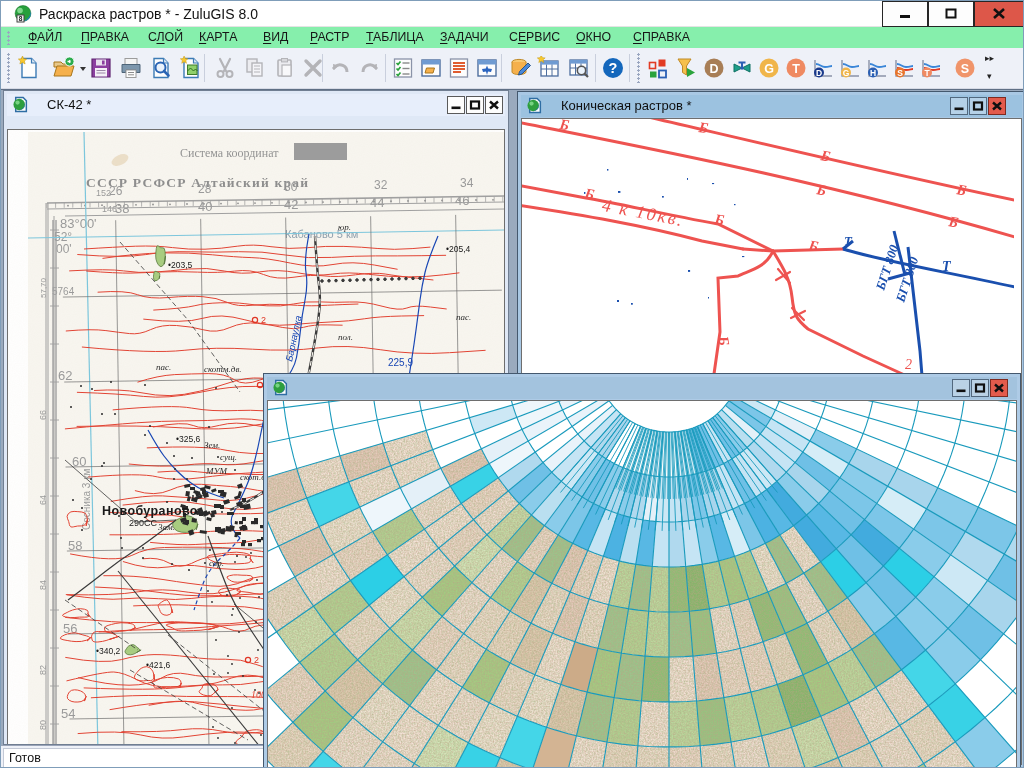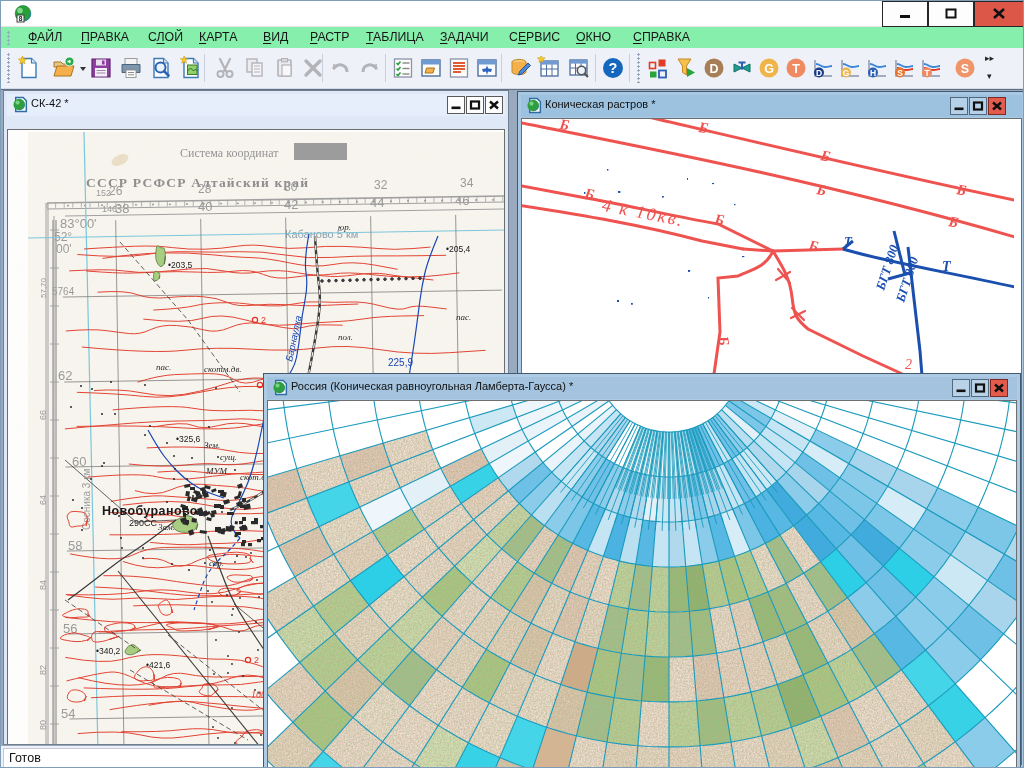--- a/index.html
+++ b/index.html
@@ -15,35 +15,36 @@
 .menubar span{position:absolute;top:3px}
 .menubar u{text-decoration:underline;text-underline-offset:2px}
 .grip{position:absolute;width:4px;background-image:radial-gradient(circle at 1.5px 1.5px,#9aa6c0 1px,transparent 1.2px);background-size:4px 4px}
 .toolbar{position:absolute;left:0;top:47px;width:1024px;height:41px;background:#eef1f8;border-bottom:1px solid #d7dbe6}
 .ti{position:absolute;top:8px}
 .tsep{position:absolute;top:6px;width:1px;height:28px;background:#c9cfdd}
 .statusbar{position:absolute;left:0;top:744px;width:1024px;height:24px;background:#eef1f8;border-top:1px solid #9aa4b8;z-index:1}
 .statusbar .pane{position:absolute;left:2px;top:2px;width:1018px;height:20px;background:#ffffff;border:1px solid #c3c9d6;font-size:12.5px;color:#111;padding-left:5px;padding-top:2px}
 .mdiwin{position:absolute;overflow:hidden}
 .wtitle{position:absolute;left:3px;top:3px;right:3px;height:22px}
-.wtxt{position:absolute;left:24px;top:3px;font-size:11px;color:#101010;white-space:nowrap}
+.wtxt{position:absolute;left:40px;top:3px;font-size:13px;color:#101010;white-space:nowrap}
 .wicon{position:absolute;left:5px;top:2px}
 
 .wb{display:inline-block;width:18px;height:18px;margin-left:1px;vertical-align:top;position:relative}
 .wcontent{position:absolute;overflow:hidden;background:#fff}
 </style></head>
 <body>
 <div class="titlebar">
     <div class="ticon"><svg width="18" height="18" viewBox="0 0 18 18">
         <circle cx="9" cy="8.4" r="7.9" fill="#27a03c" stroke="#0e6e22" stroke-width=".5"></circle>
         <path d="M9 16.3 a7.9 7.9 0 0 0 7.4-10.6 a10 10 0 0 1-7.4 10.6z" fill="#1d7ec4" opacity=".9"></path>
         <circle cx="6" cy="5.5" r="2.8" fill="#8fe09a" opacity=".85"></circle>
         <rect x="3" y="10" width="7" height="7" fill="#f4f4f4" stroke="#444" stroke-width="1"></rect>
         <text x="6.5" y="15.8" font-size="6.5" font-weight="bold" fill="#222" text-anchor="middle" font-family="Liberation Sans">8</text>
       </svg></div>
+    <div class="ttext">Раскраска растров * - ZuluGIS 8.0</div>
     <div class="tbtn bmin">
       <svg width="44" height="24" viewBox="0 0 44 24">
         <rect x="17" y="13" width="10" height="3" fill="#111"></rect>
       </svg>
     </div>
     <div class="tbtn bmax">
       <svg width="44" height="24" viewBox="0 0 44 24">
         <rect x="17.5" y="7.5" width="9" height="8" fill="none" stroke="#111" stroke-width="2"></rect>
       </svg>
     </div>
@@ -876,21 +877,20 @@
       </svg></div>
   </div>
 <div class="mdiwin" style="left:262px;top:372px;width:758px;height:410px;background:#aecbe6;border:1px solid #44586e;z-index:3">
     <div class="wtitle" style="background:#a3c3de">
       <div class="wicon"><svg width="17" height="17" viewBox="0 0 16 16">
           <path d="M3.5 1.5 h7 l3 3 v10 h-10 z" fill="#fdfdfd" stroke="#2e6da4" stroke-width="1.4"></path>
           <circle cx="6.8" cy="8" r="5.4" fill="#2e9e3e"></circle>
           <path d="M6.8 13.4 a5.4 5.4 0 0 0 5.1-7.2 a7 7 0 0 1-5.1 7.2z" fill="#2a70c0" opacity=".85"></path>
           <circle cx="5.2" cy="6.2" r="2" fill="#7fd88a" opacity=".9"></circle>
         </svg></div>
-      <div class="wtxt">Россия (Коническая равноугольная Ламберта-Гаусса) *</div>
       <div style="position:absolute;top:2px;right:9px">
         <div><div class="wb" style="background:rgba(255,255,255,.25);border:1px solid #52687e"><svg width="16" height="16" viewBox="0 0 16 16">
               <rect x="3.5" y="9.5" width="9" height="2.6" fill="#101010"></rect>
             </svg></div><div class="wb" style="background:rgba(255,255,255,.25);border:1px solid #52687e"><svg width="16" height="16" viewBox="0 0 16 16">
               <rect x="4" y="4.5" width="8" height="7" fill="none" stroke="#101010" stroke-width="2.2"></rect>
             </svg></div><div class="wb" style="background:#e35b4c;border:1px solid #7e2a20"><svg width="16" height="16" viewBox="0 0 16 16">
               <path d="M4 4.5 l8 7 M12 4.5 l-8 7" stroke="#101010" stroke-width="2.4"></path>
             </svg></div></div>
       </div>
     </div>

